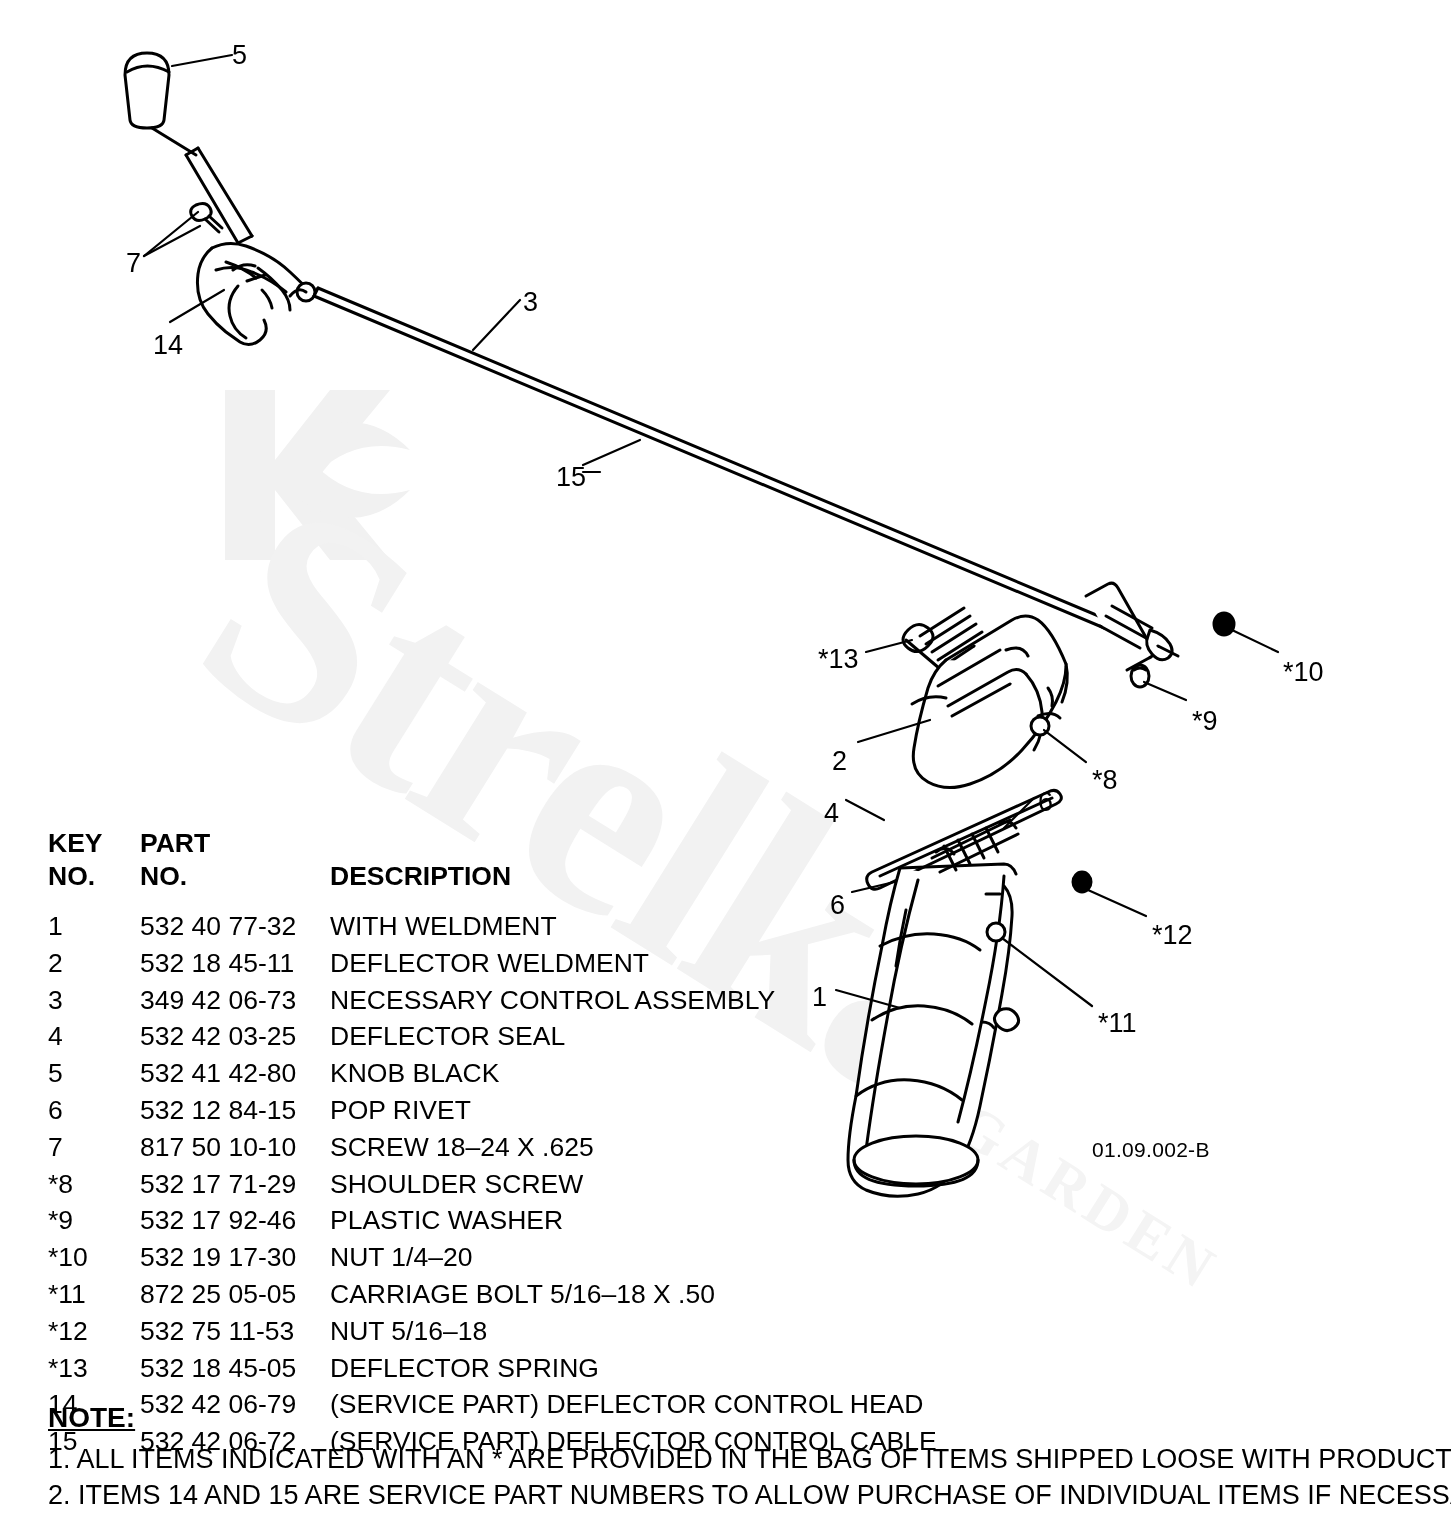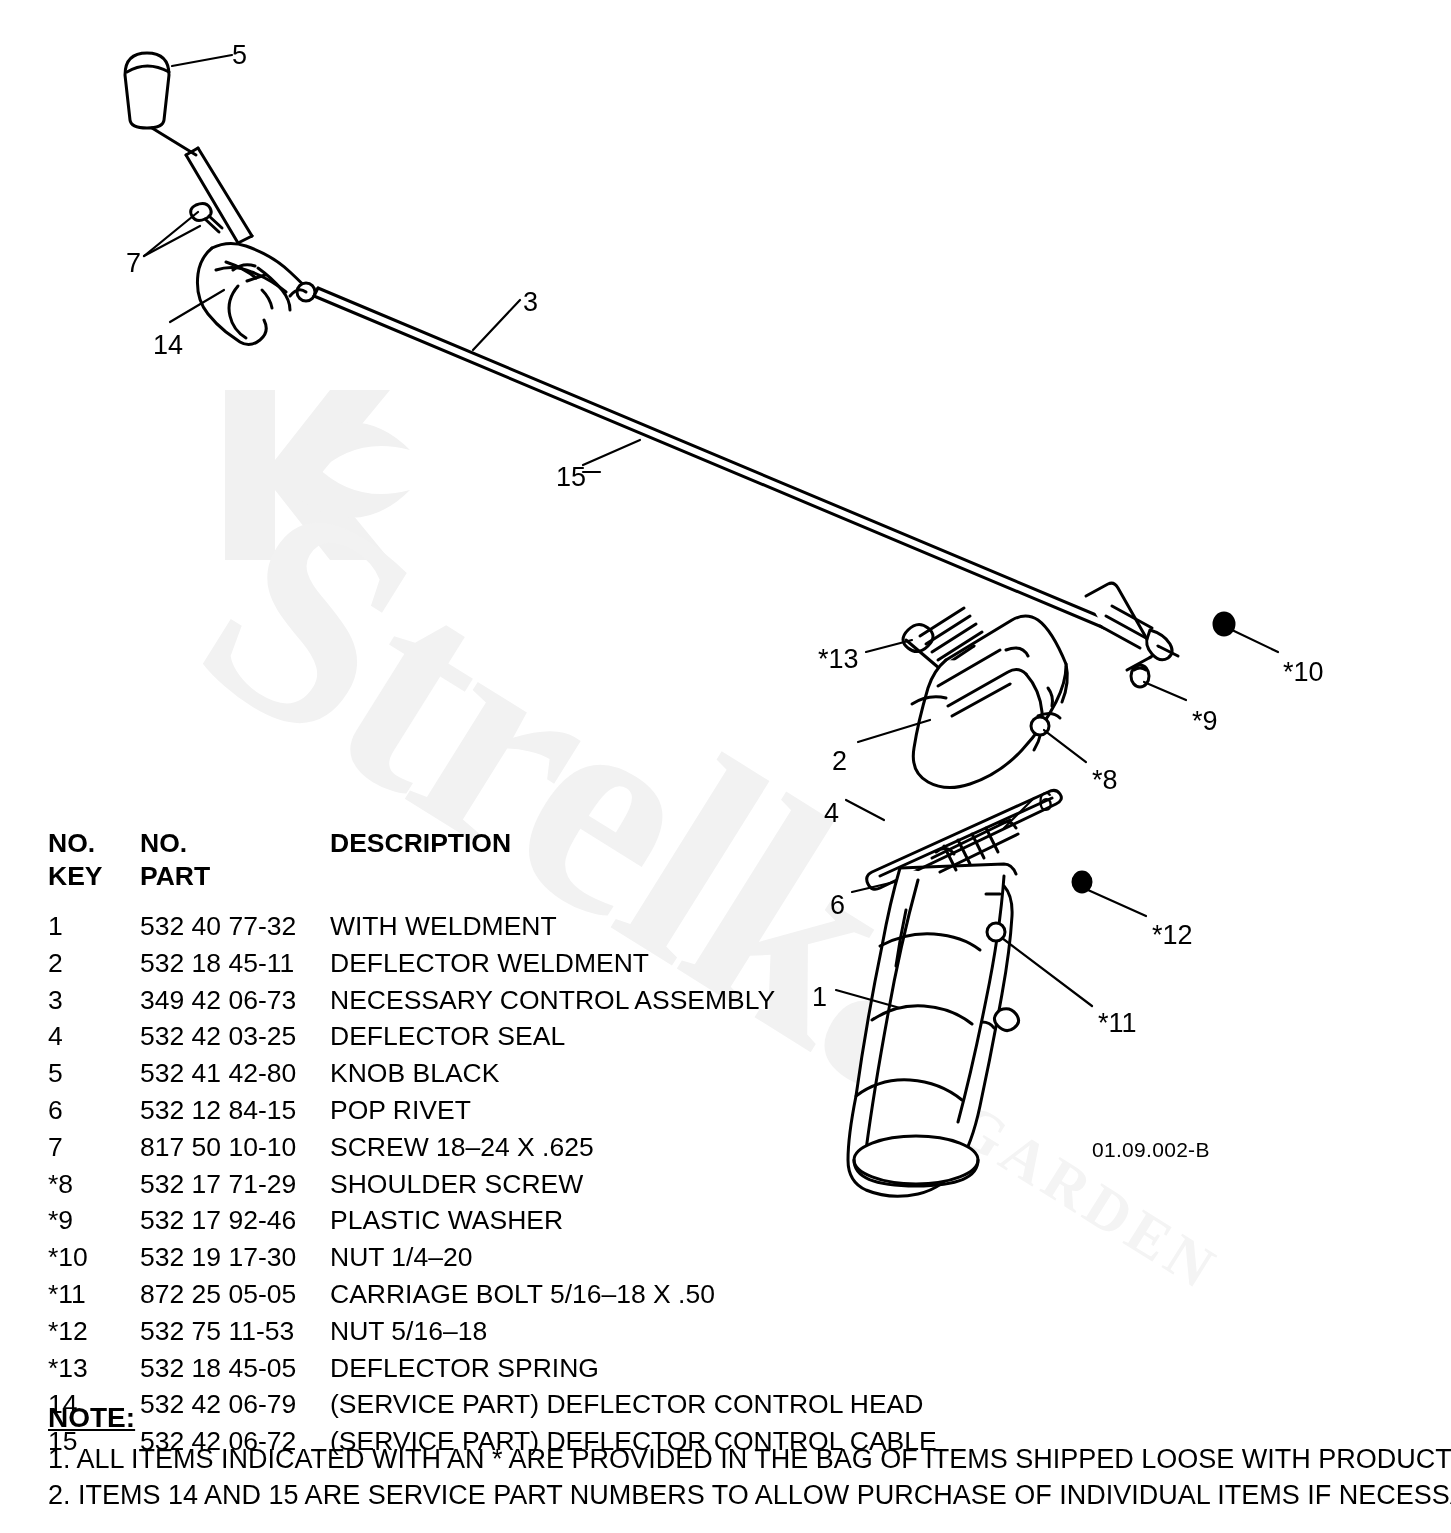--- a/index.html
+++ b/index.html
@@ -294,30 +294,30 @@
 <div class="callout" style="left:1152px; top:920px;">*12</div>
 <div class="callout" style="left:812px; top:982px;">1</div>
 <div class="callout" style="left:1098px; top:1008px;">*11</div>
 
 <div id="drawing-code">01.09.002-B</div>
 
 <div id="parts-table">
   <table>
     <thead>
       <tr>
+        <th class="col-key">KEY</th>
+        <th class="col-part">PART</th>
+        <th class="col-desc"></th>
+      </tr>
+      <tr>
         <th class="col-key">NO.</th>
         <th class="col-part">NO.</th>
         <th class="col-desc">DESCRIPTION</th>
       </tr>
       <tr>
-        <th class="col-key">KEY</th>
-        <th class="col-part">PART</th>
-        <th class="col-desc"></th>
-      </tr>
-      <tr>
           <th class="hdr-spacer" colspan="3"></th>
         </tr>
     </thead>
     <tbody id="parts-tbody">
         <tr>
           <td class="col-key">1</td>
           <td class="col-part">532 40 77-32</td>
           <td class="col-desc">WITH WELDMENT</td>
         </tr>
         <tr>

